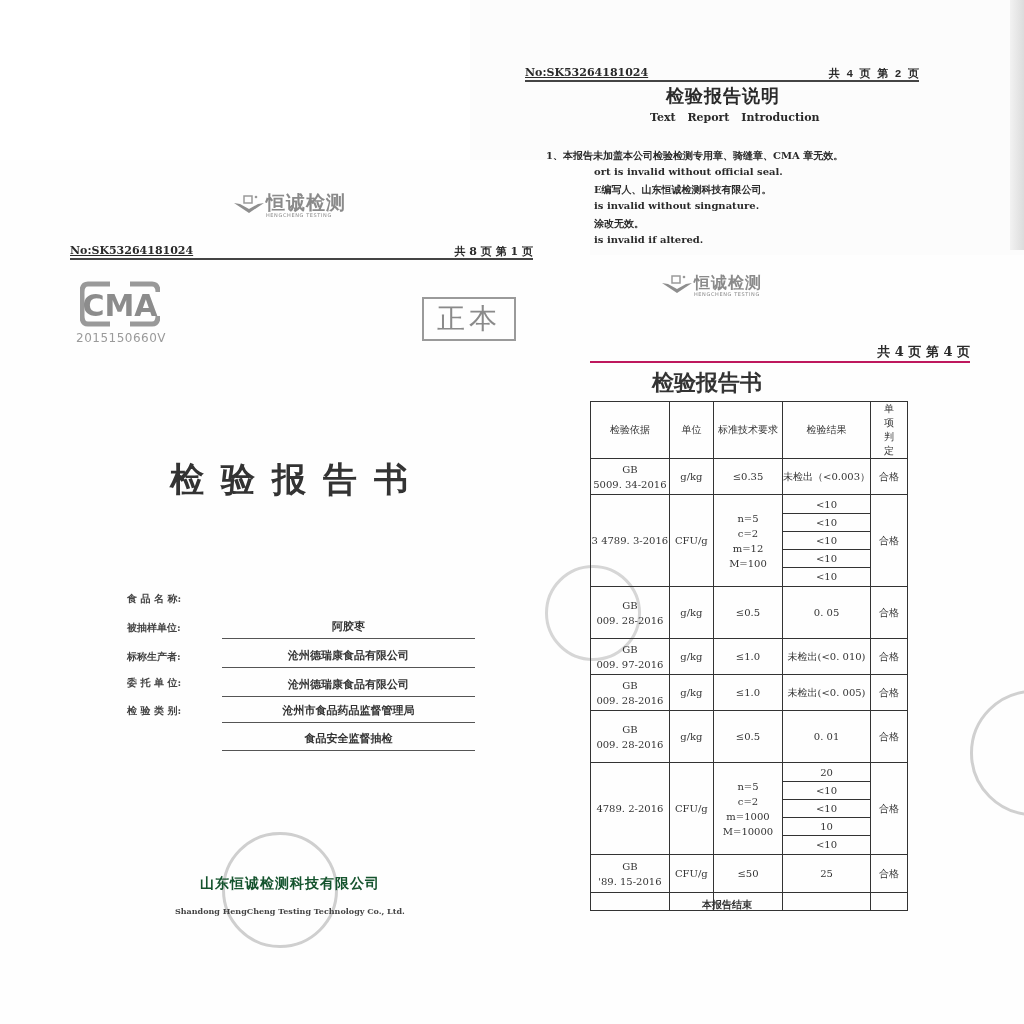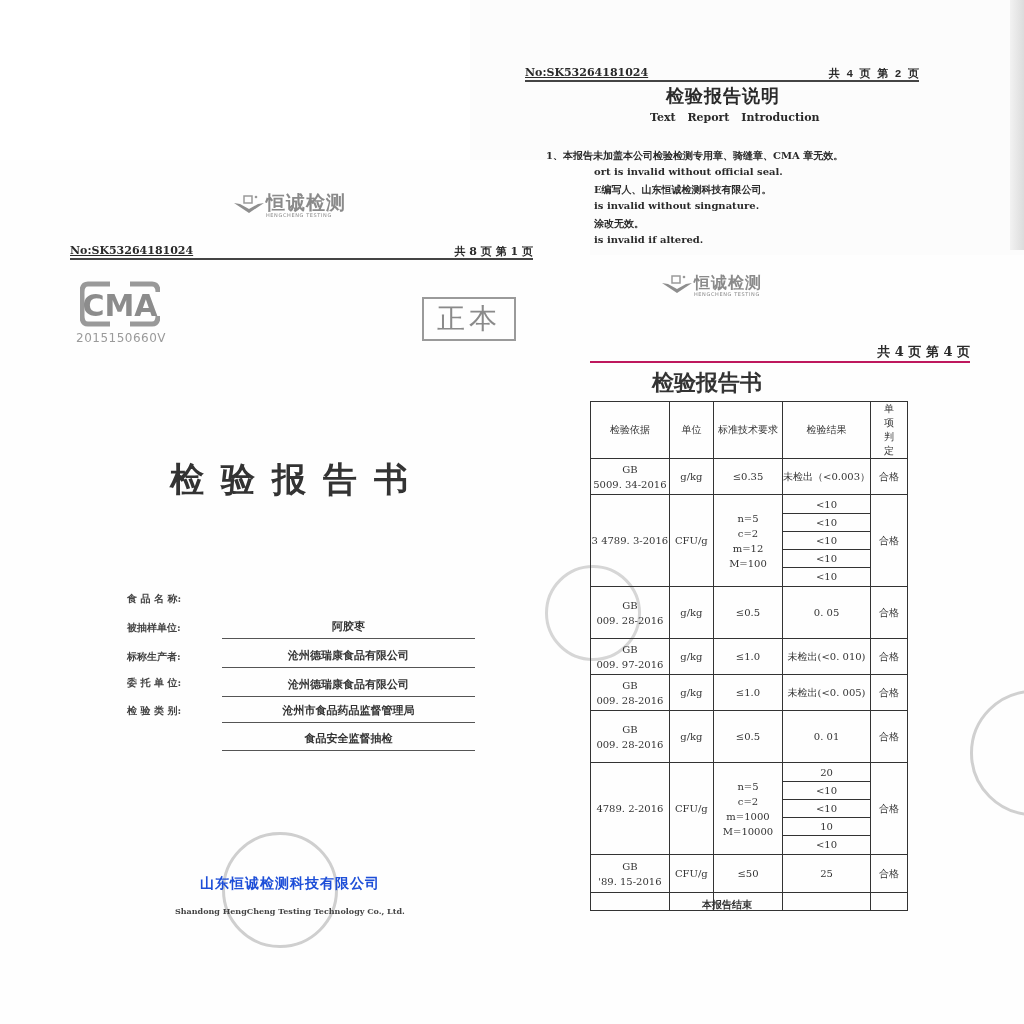--- a/index.html
+++ b/index.html
@@ -30,21 +30,21 @@
   #p1 .hdr .no { position: absolute; left: 0; top: 0; text-decoration: underline; }
   #p1 .hdr .pg { position: absolute; right: 0; top: 0; }
   .cma { position: absolute; left: 80px; top: 120px; width: 80px; height: 48px; }
   .cma-num { position: absolute; left: 76px; top: 171px; font-family: "DejaVu Sans", sans-serif; font-size: 12px; color: #9a9a9a; letter-spacing: 0.5px; }
   .zhengben { position: absolute; left: 422px; top: 137px; width: 90px; height: 40px; border: 2px solid #9a9a9a; color: #8a8a8a; font-size: 28px; text-align: center; line-height: 40px; letter-spacing: 4px; }
   #p1 .bigtitle { position: absolute; left: 170px; top: 297px; font-size: 34px; font-weight: bold; letter-spacing: 17px; color: #333; }
   .field { position: absolute; left: 127px; width: 348px; height: 26px; }
   .field .lbl { position: absolute; left: 0; top: 4px; font-size: 10px; font-weight: bold; color: #444; }
   .field .val { position: absolute; left: 95px; right: 0; top: 0; height: 22px; border-bottom: 1px solid #555; text-align: center; font-size: 11px; font-weight: bold; line-height: 22px; color: #333; margin-top: 28px; }
   .stamp { position: absolute; border-radius: 50%; border: 3px solid #cfcfcf; }
-  #p1 .company-cn { position: absolute; left: 200px; top: 715px; font-size: 14px; font-weight: bold; letter-spacing: 1px; color: #1d4ed8; }
+  #p1 .company-cn { position: absolute; left: 200px; top: 715px; font-size: 14px; font-weight: bold; letter-spacing: 1px; color: #14532d; }
   #p1 .company-en { position: absolute; left: 175px; top: 746px; font-size: 8px; font-weight: bold; color: #444; }
 
   
   #p4 { left: 590px; top: 255px; width: 434px; height: 769px; background: #fefefe; }
   #p4 .hdr { position: absolute; left: 0; top: 92px; width: 380px; height: 14px; border-bottom: 2px solid #be185d; font-size: 13px; font-weight: bold; }
   #p4 .hdr .pg { position: absolute; right: 0; top: -4px; }
   #p4 .title { position: absolute; left: 62px; top: 113px; font-size: 22px; font-weight: bold; color: #333; }
   table.results { position: absolute; left: 0; top: 146px; width: 318px; border-collapse: collapse; font-size: 10px; color: #333; }
   table.results td, table.results th { border: 1.5px solid #333; text-align: center; vertical-align: middle; padding: 0; font-weight: normal; }
   table.results th { height: 37px; font-size: 10px; }

